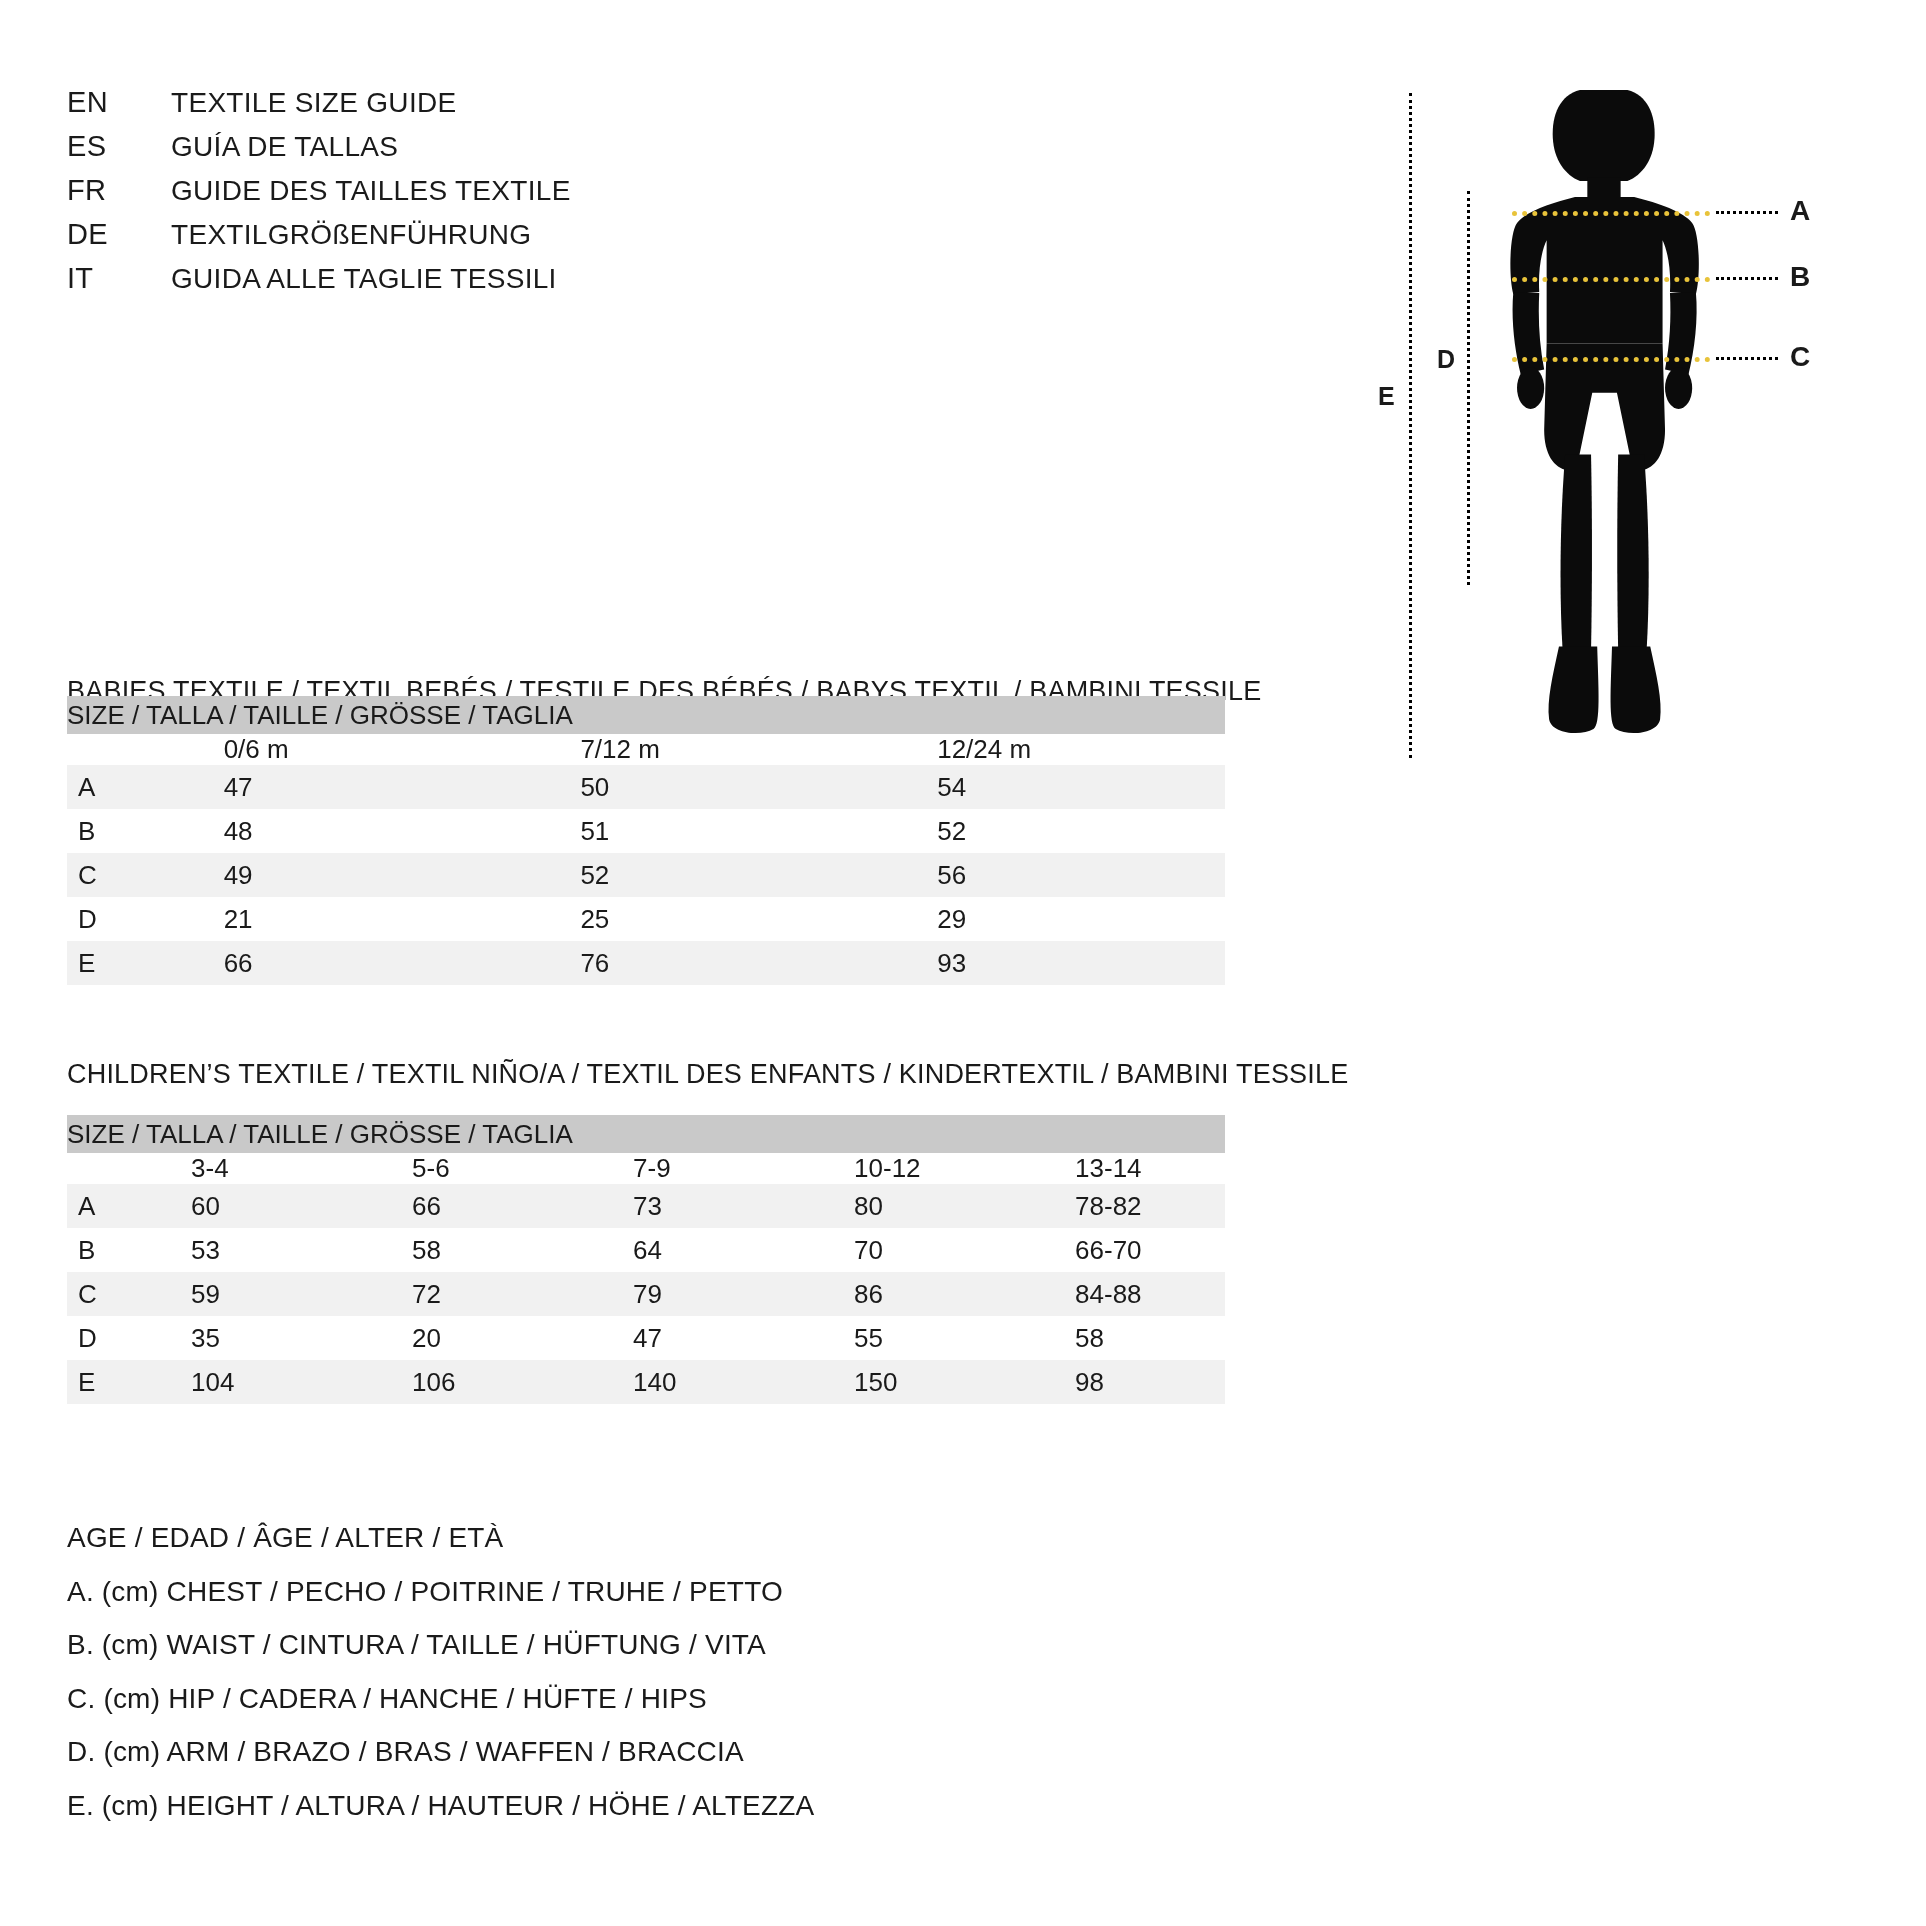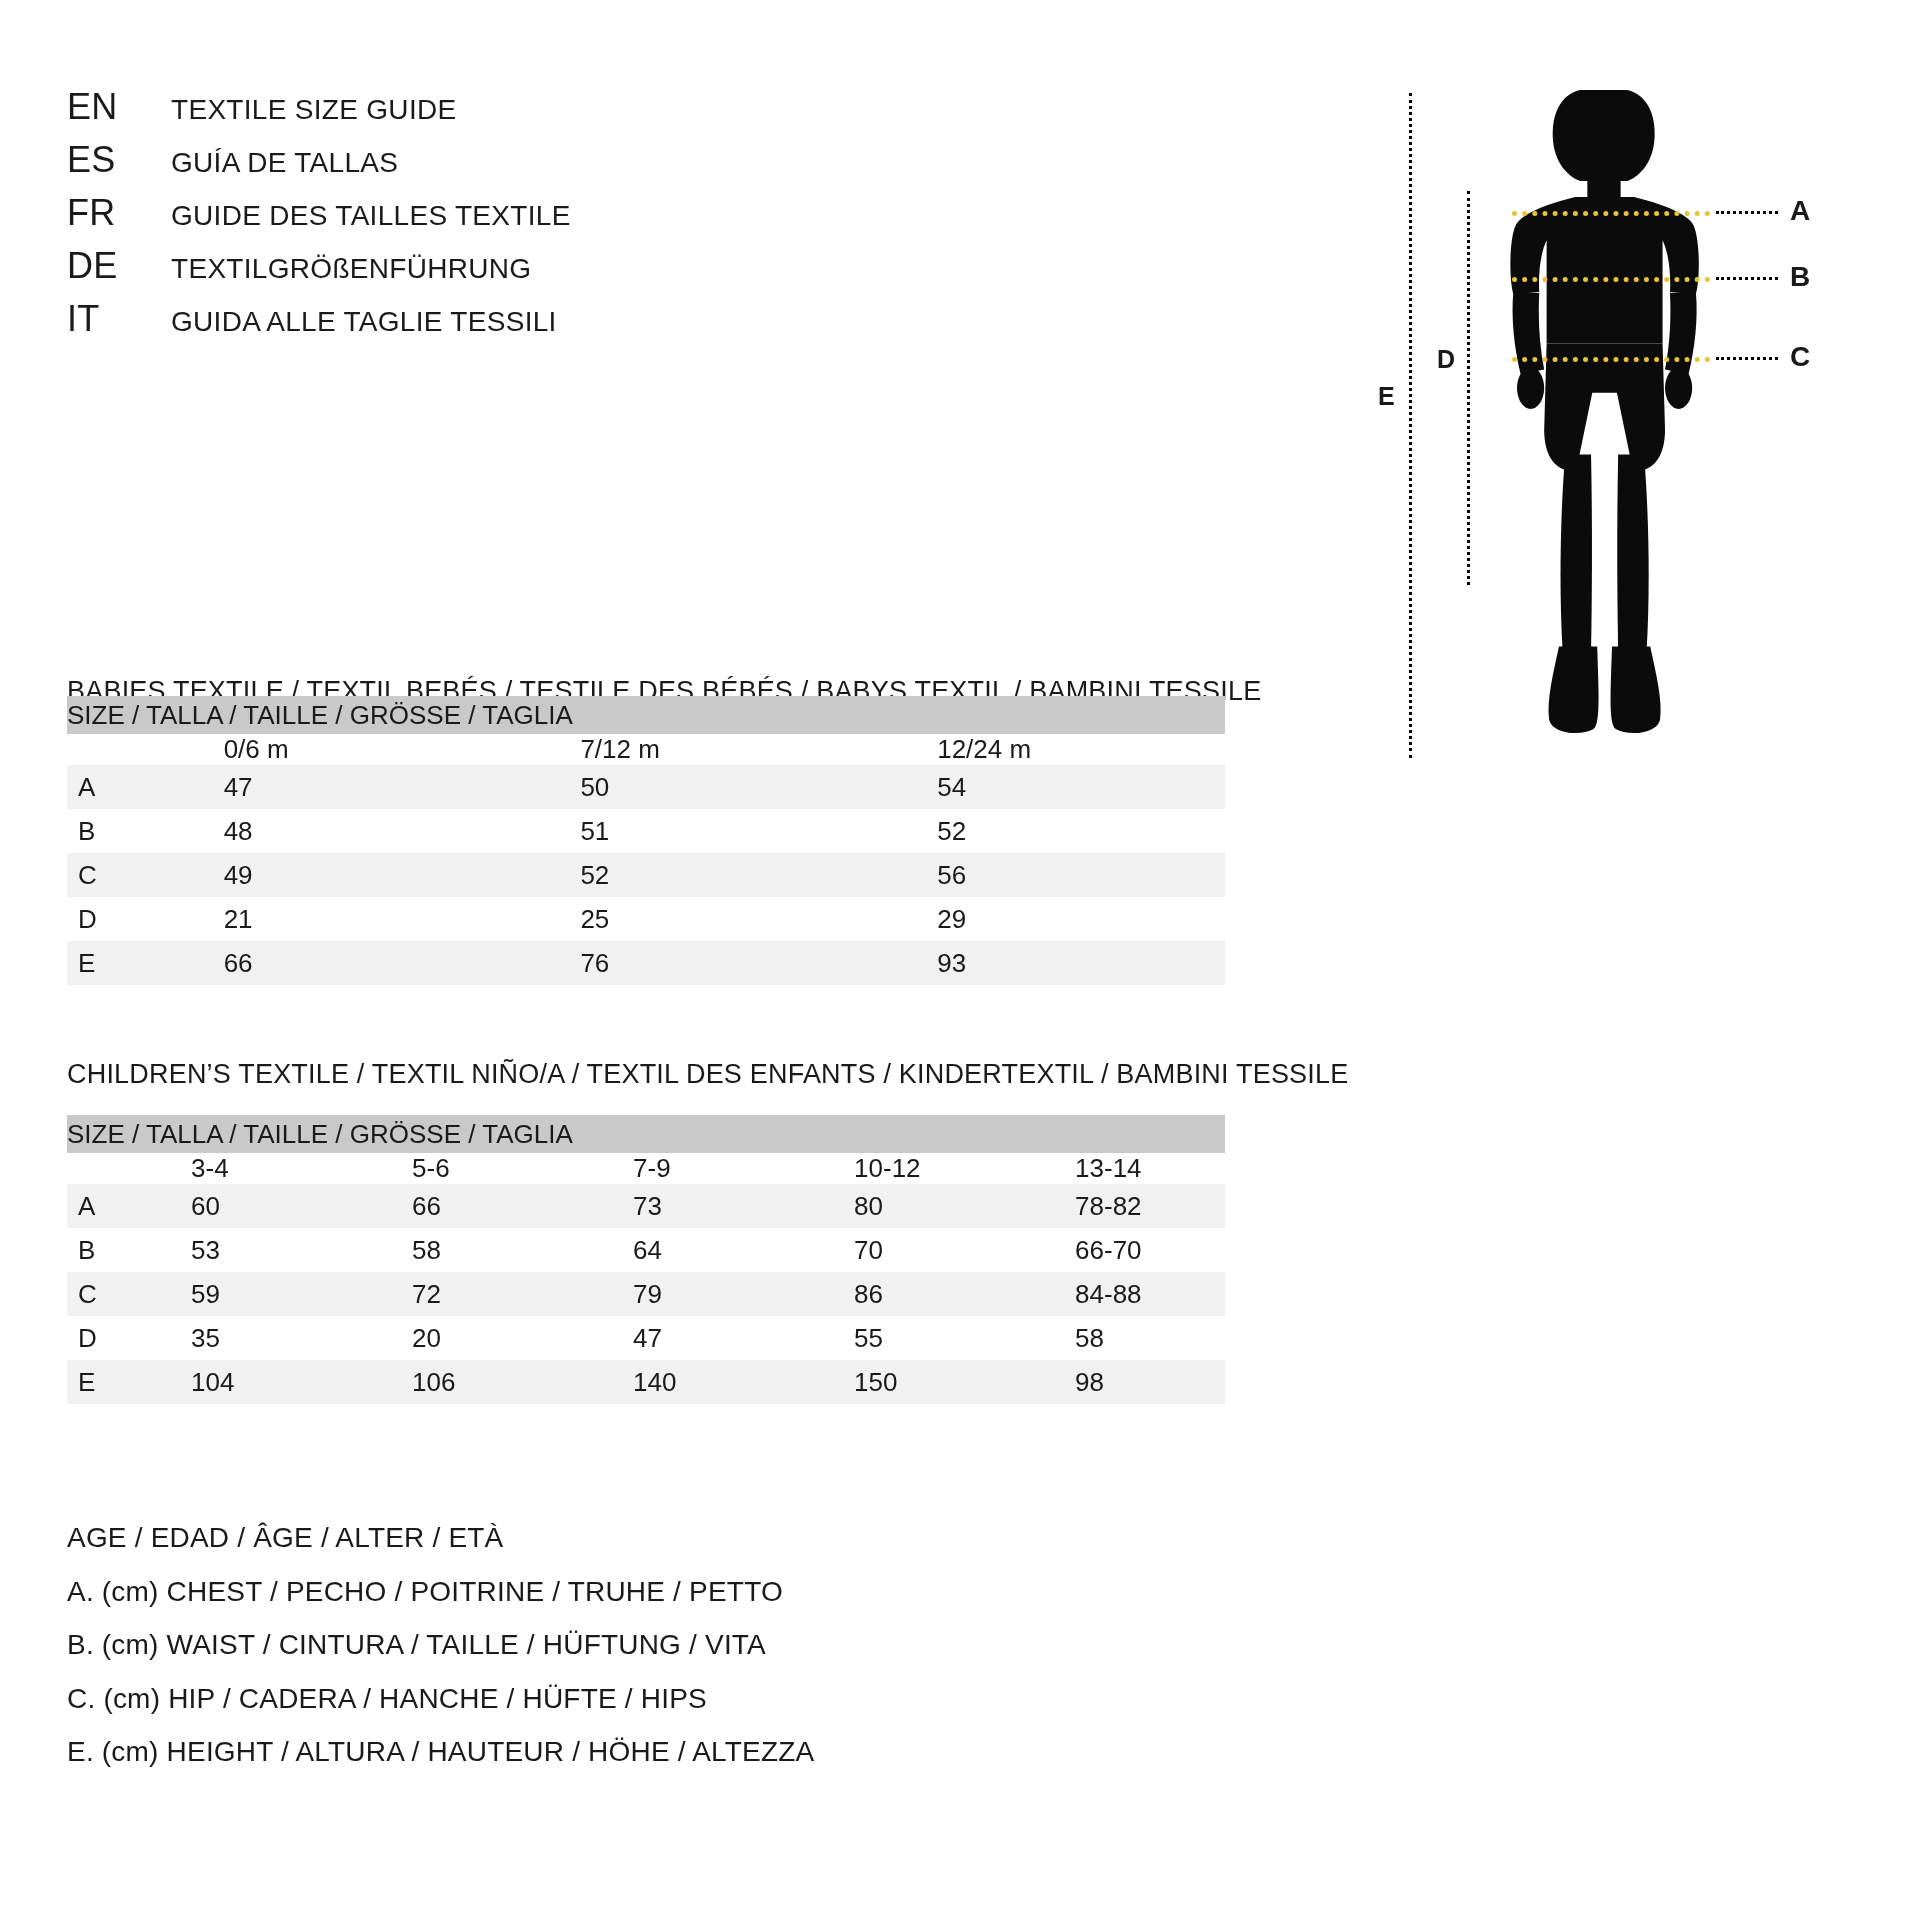--- a/index.html
+++ b/index.html
@@ -23,21 +23,21 @@
     top: 86px;
     width: 1171px;
   }
   .lang-row {
     display: flex;
     align-items: baseline;
     margin-bottom: 11px;
   }
   .lang-code {
     width: 104px;
-    font-size: 36px;
+    font-size: 29px;
     letter-spacing: 0.3px;
   }
   .lang-title {
     font-size: 28px;
     letter-spacing: 0.3px;
   }
 
   
   .figure-wrap {
     position: absolute;
@@ -315,15 +315,16 @@
     <td class="cell-val indent">98</td>
   </tr>
 </tbody>
   </table>
 
 <div class="legend">
   <div class="legend-line">AGE / EDAD / ÂGE / ALTER / ETÀ</div>
   <div class="legend-line">A. (cm) CHEST / PECHO / POITRINE / TRUHE / PETTO</div>
   <div class="legend-line">B. (cm) WAIST / CINTURA / TAILLE / HÜFTUNG / VITA</div>
   <div class="legend-line">C. (cm) HIP / CADERA / HANCHE / HÜFTE / HIPS</div>
+  <div class="legend-line">D. (cm) ARM / BRAZO / BRAS / WAFFEN / BRACCIA</div>
   <div class="legend-line">E. (cm) HEIGHT / ALTURA / HAUTEUR / HÖHE / ALTEZZA</div>
 </div>
 
 
 </body></html>

